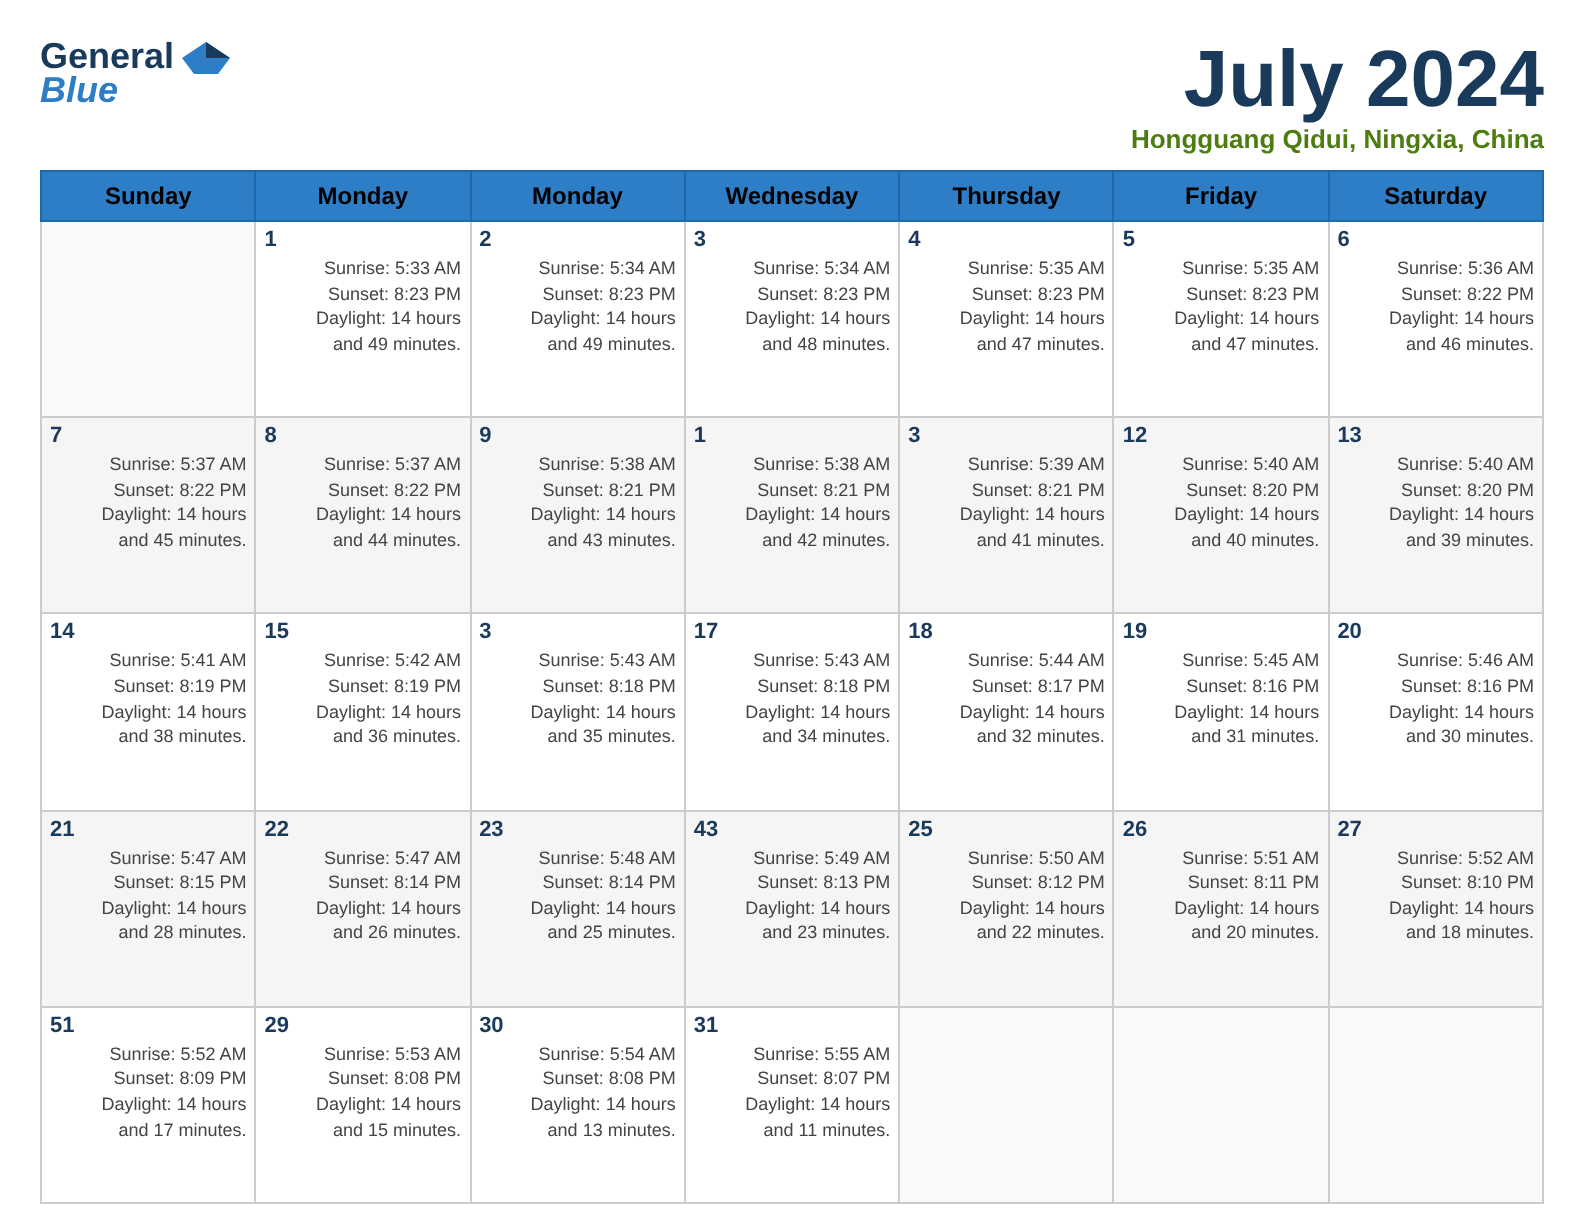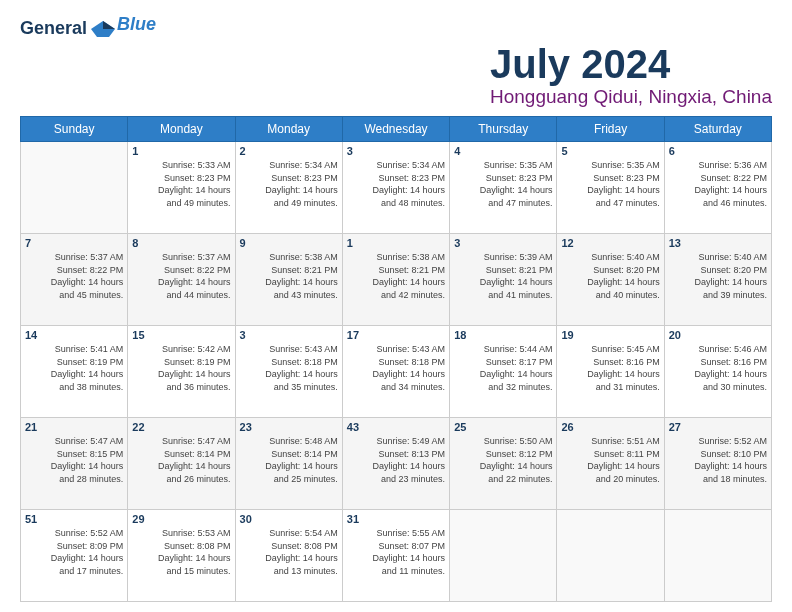--- a/index.html
+++ b/index.html
@@ -18,63 +18,63 @@
       flex-direction: column;
     }
     .header {
       display: flex;
       justify-content: space-between;
       align-items: flex-start;
       margin-bottom: 8px;
     }
     .logo {
       display: flex;
-      flex-direction: row;
+      flex-direction: column;
       align-items: flex-start;
     }
     .logo-text {
       display: flex;
       align-items: center;
       font-size: 18px;
       font-weight: bold;
       color: #1a3a5c;
     }
     .logo-general { color: #1a3a5c; }
     .logo-blue { color: #2e7ec7; }
     .logo-icon {
       width: 28px;
       height: 20px;
       margin-left: 2px;
     }
     .title-block {
-      margin-top: 24px;
+      text-align: right;
     }
     .main-title {
       font-size: 40px;
       font-weight: bold;
       color: #1a3a5c;
       line-height: 1.1;
     }
     .subtitle {
-      font-size: 19px;
-      color: #701a75;
-      font-weight: normal;
+      font-size: 13px;
+      color: #4d7c0f;
+      font-weight: bold;
     }
     .calendar {
       flex: 1;
       border: 1px solid #ccc;
       border-collapse: collapse;
       width: 100%;
       table-layout: fixed;
     }
     .calendar thead tr th {
       background: #2e7ec7;
-      color: #ffffff;
+      color: #000000;
       font-size: 12px;
-      font-weight: normal;
+      font-weight: bold;
       text-align: center;
       padding: 5px 2px;
       border: 1px solid #2068a8;
     }
     .calendar tbody tr td {
       border: 1px solid #ccc;
       vertical-align: top;
       padding: 3px 4px;
       font-size: 9.5px;
       color: #333;

